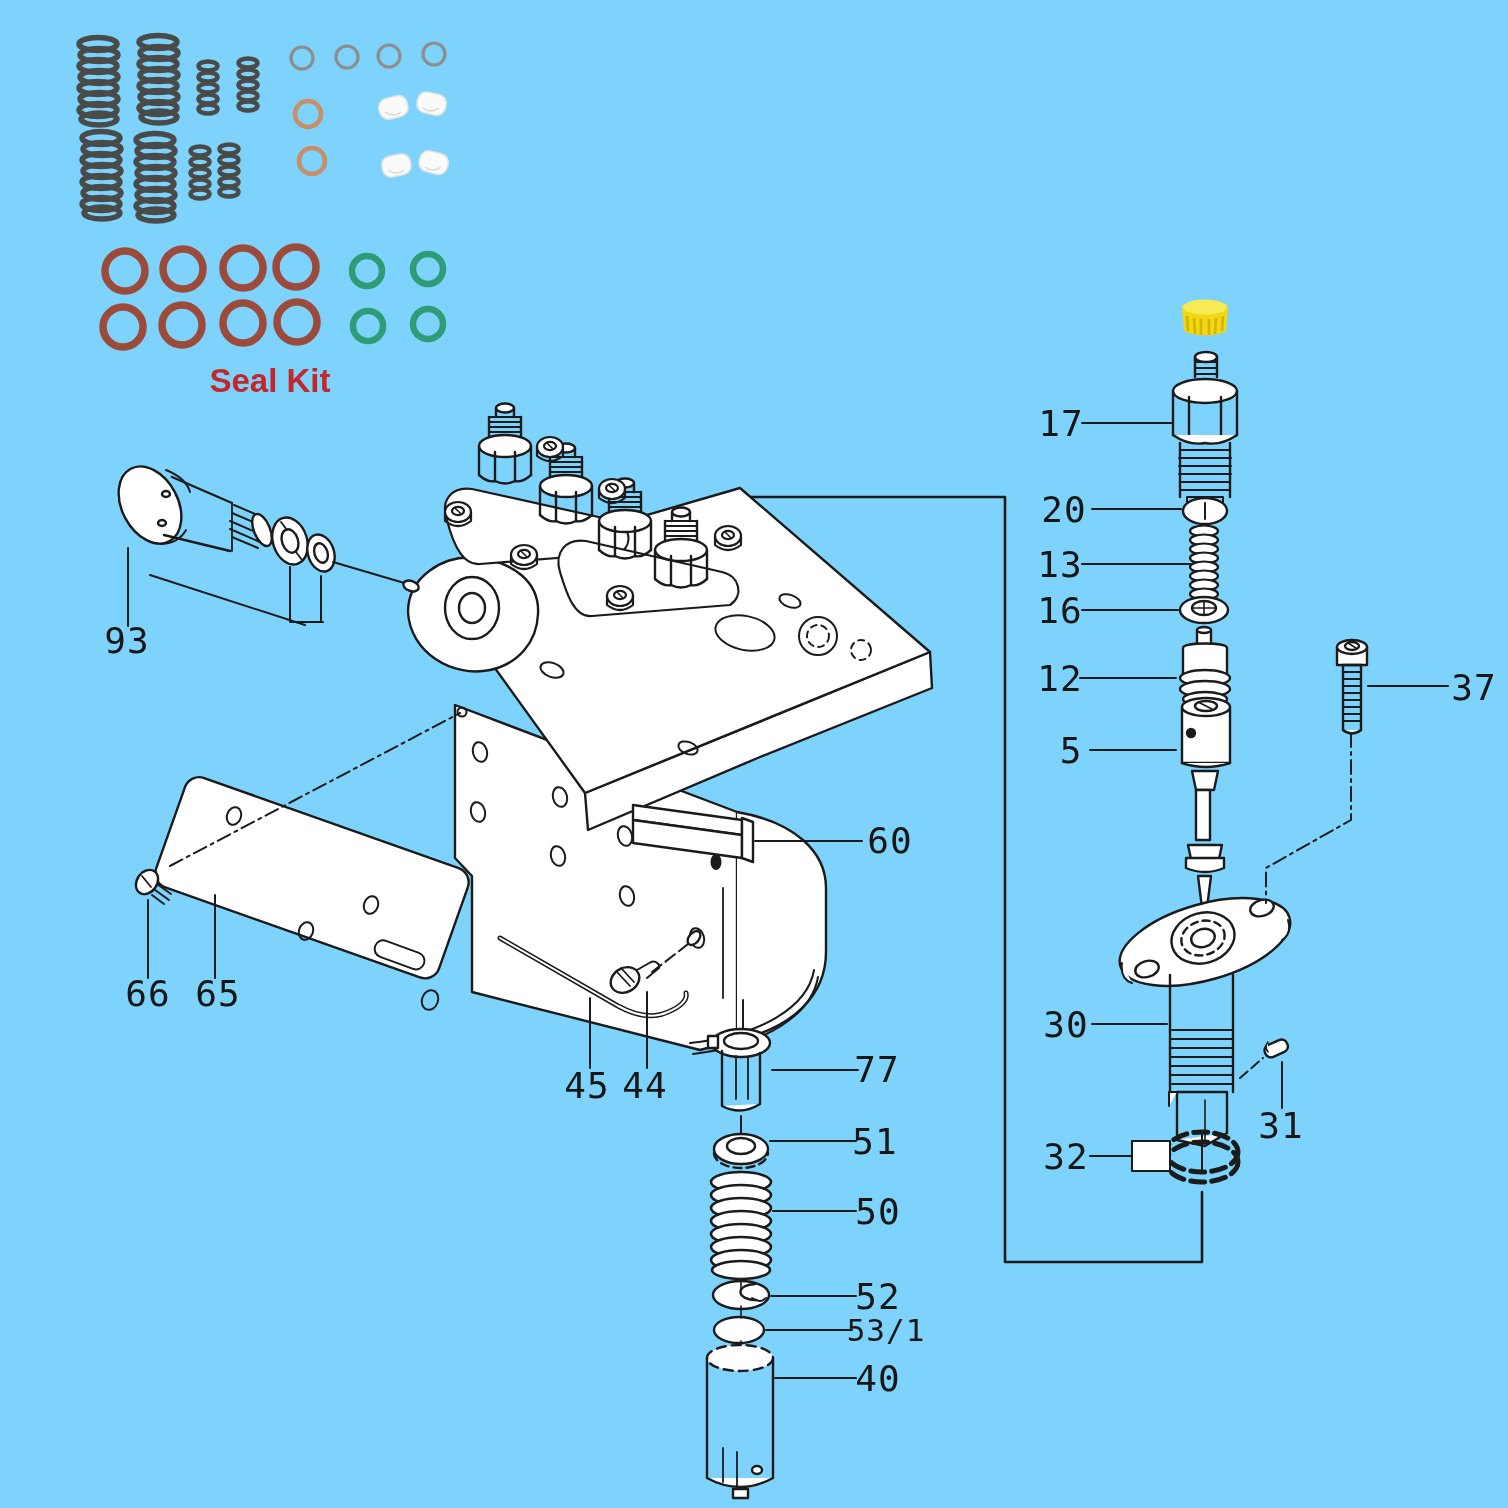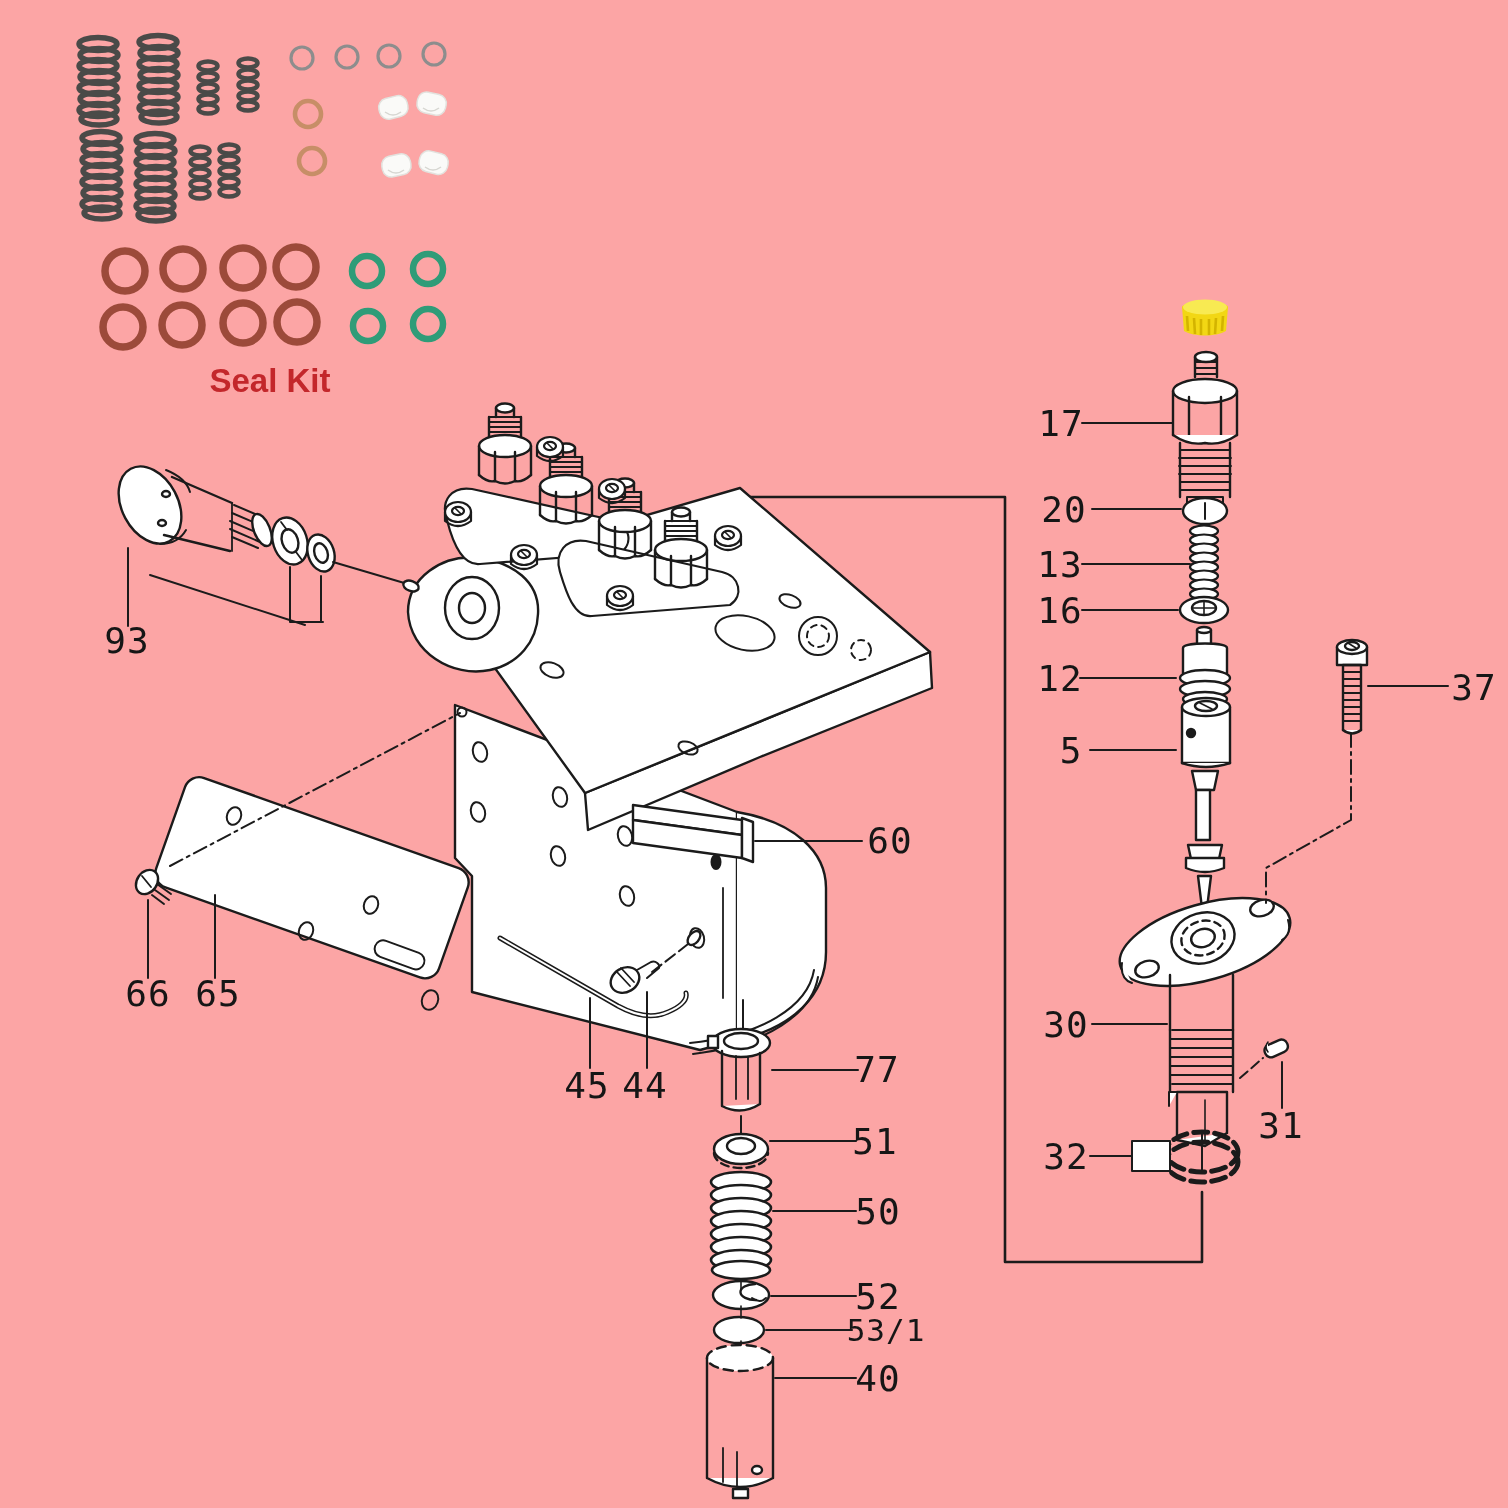--- a/index.html
+++ b/index.html
@@ -1,16 +1,16 @@
 <!DOCTYPE html>
 <html><head>
 <meta charset="utf-8">
 <style>
   html,body{margin:0;padding:0;background:#ffffff;}
-  #stage{position:relative;width:1508px;height:1508px;background:#fca5a5;overflow:hidden;
+  #stage{position:relative;width:1508px;height:1508px;background:#7dd3fc;overflow:hidden;
          font-family:"DejaVu Sans", sans-serif;}
   svg{position:absolute;left:0;top:0;}
   .part-label{font-family:"DejaVu Sans Mono","Liberation Mono",monospace;
               font-size:36px;fill:#161616;letter-spacing:1px;}
   .part-label.small{font-size:31px;}
   .kit-label{font-family:"Liberation Sans",sans-serif;font-weight:bold;font-size:33px;}
 </style>
 </head>
 <body>
 

